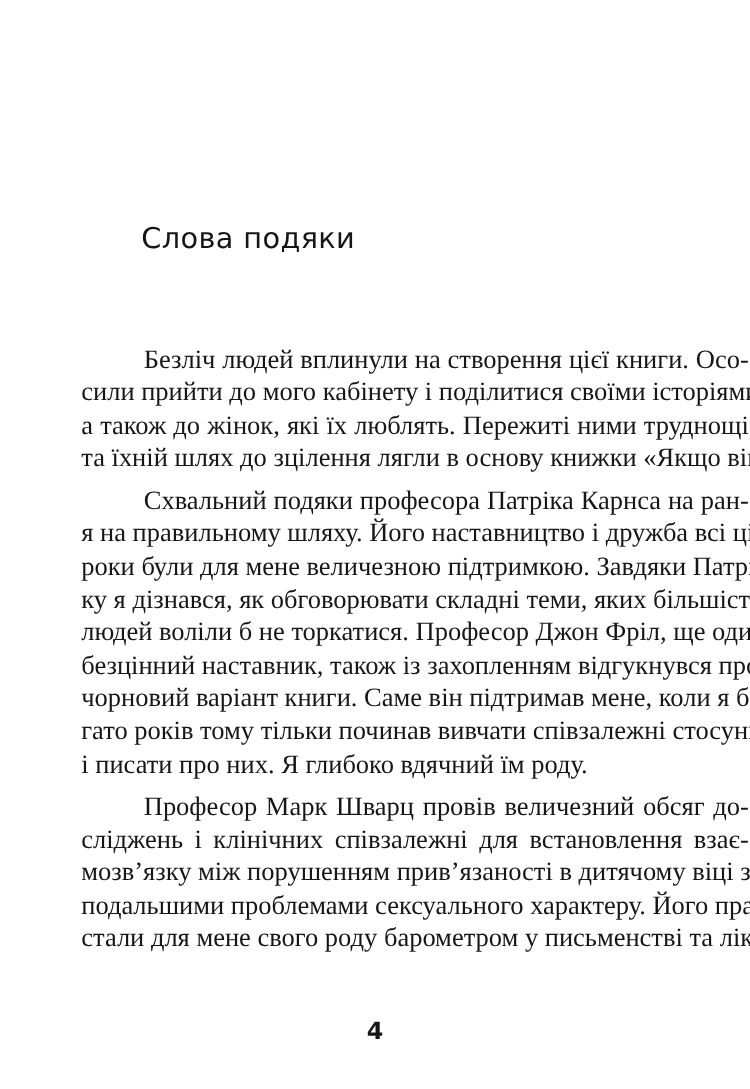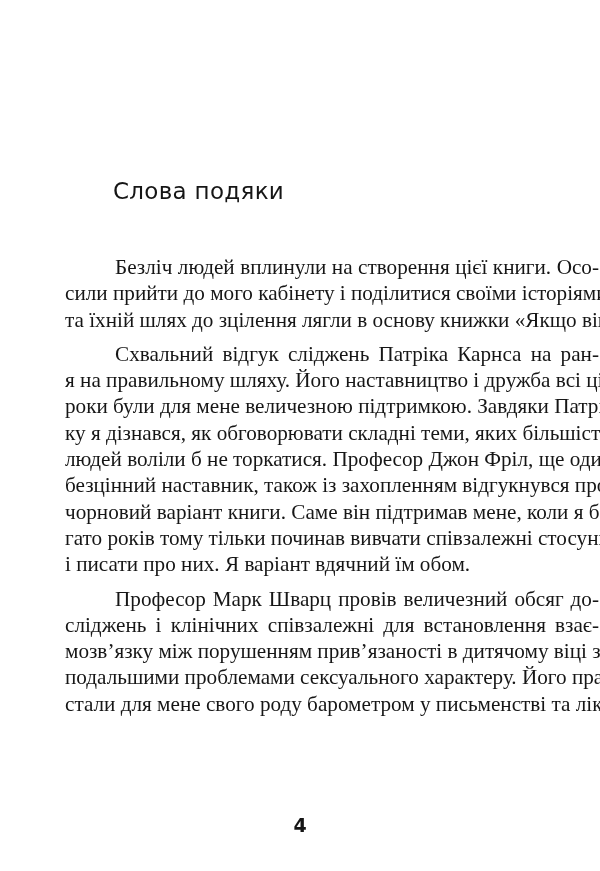--- a/index.html
+++ b/index.html
@@ -30,21 +30,21 @@
       margin: 0;
       font-family: "DejaVu Sans", sans-serif;
       font-weight: normal;
       font-size: 23px;
       letter-spacing: 0.3px;
       color: #151515;
     }
     .body-text {
       position: absolute;
       left: 65px;
-      top: 254px;
+      top: 274px;
       width: 534px;
       font-family: "Liberation Serif", serif;
       font-size: 21.2px;
       line-height: 26.3px;
       color: #161616;
     }
     .para {
       margin: 0 0 8px 0;
     }
     .line {
@@ -75,32 +75,33 @@
 </head>
 <body>
 
 <div class="page">
   <h1 class="chapter-title">Слова подяки</h1>
 
   <div class="body-text">
     <p class="para">
       <span class="line indent">Безліч людей вплинули на створення цієї книги. Осо-</span>
       <span class="line">сили прийти до мого кабінету і поділитися своїми історіями,</span>
+      <span class="line">а також до жінок, які їх люблять. Пережиті ними труднощі</span>
       <span class="line">та їхній шлях до зцілення лягли в основу книжки «Якщо він</span>
     </p>
     <p class="para">
-      <span class="line indent">Схвальний відгук сліджень Патріка Карнса на ран-</span>
+      <span class="line indent">Схвальний подяки професора Патріка Карнса на ран-</span>
       <span class="line">я на правильному шляху. Його наставництво і дружба всі ці</span>
       <span class="line">роки були для мене величезною підтримкою. Завдяки Патрі-</span>
       <span class="line">ку я дізнався, як обговорювати складні теми, яких більшість</span>
       <span class="line">людей воліли б не торкатися. Професор Джон Фріл, ще один</span>
       <span class="line">безцінний наставник, також із захопленням відгукнувся про</span>
       <span class="line">чорновий варіант книги. Саме він підтримав мене, коли я ба-</span>
       <span class="line">гато років тому тільки починав вивчати співзалежні стосунки</span>
-      <span class="line last">і писати про них. Я варіант вдячний їм обом.</span>
+      <span class="line last">і писати про них. Я глибоко вдячний їм роду.</span>
     </p>
     <p class="para">
       <span class="line indent">Професор Марк Шварц провів величезний обсяг до-</span>
       <span class="line">сліджень і клінічних співзалежні для встановлення взає-</span>
       <span class="line">мозв’язку між порушенням прив’язаності в дитячому віці з</span>
       <span class="line">подальшими проблемами сексуального характеру. Його праці</span>
       <span class="line">стали для мене свого роду барометром у письменстві та ліку-</span>
     </p>
   </div>
 

